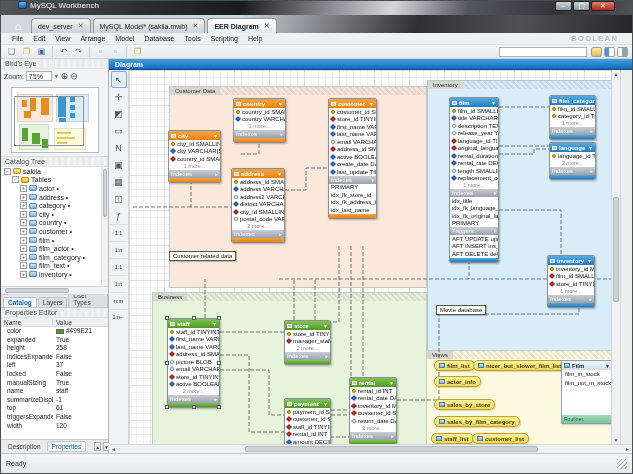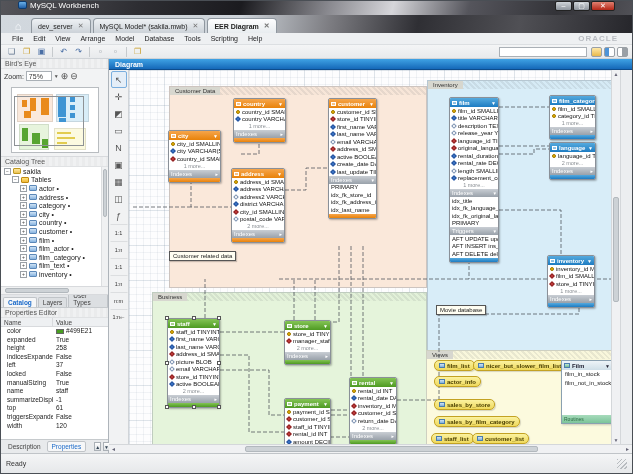--- a/index.html
+++ b/index.html
@@ -148,21 +148,21 @@
         <div class="menu">File</div>
         <div class="menu">Edit</div>
         <div class="menu">View</div>
         <div class="menu">Arrange</div>
         <div class="menu">Model</div>
         <div class="menu">Database</div>
         <div class="menu">Tools</div>
         <div class="menu">Scripting</div>
         <div class="menu">Help</div>
       </span>
-    <span class="brand">ORACLE</span>
+    <span class="brand">BOOLEAN</span>
   </div>
   <div class="toolbar">
     <span id="tbicons" style="display:flex;align-items:center;gap:2px">
         <div class="tbtn" style="color: rgb(90, 112, 138);">❏</div>
         <div class="tbtn" style="color: rgb(200, 154, 32);">❐</div>
         <div class="tbtn" style="color: rgb(74, 111, 165);">▣</div>
         <div class="tsep"></div>
         <div class="tbtn" style="color: rgb(74, 111, 165);">↶</div>
         <div class="tbtn" style="color: rgb(74, 111, 165);">↷</div>
         <div class="tsep"></div>

